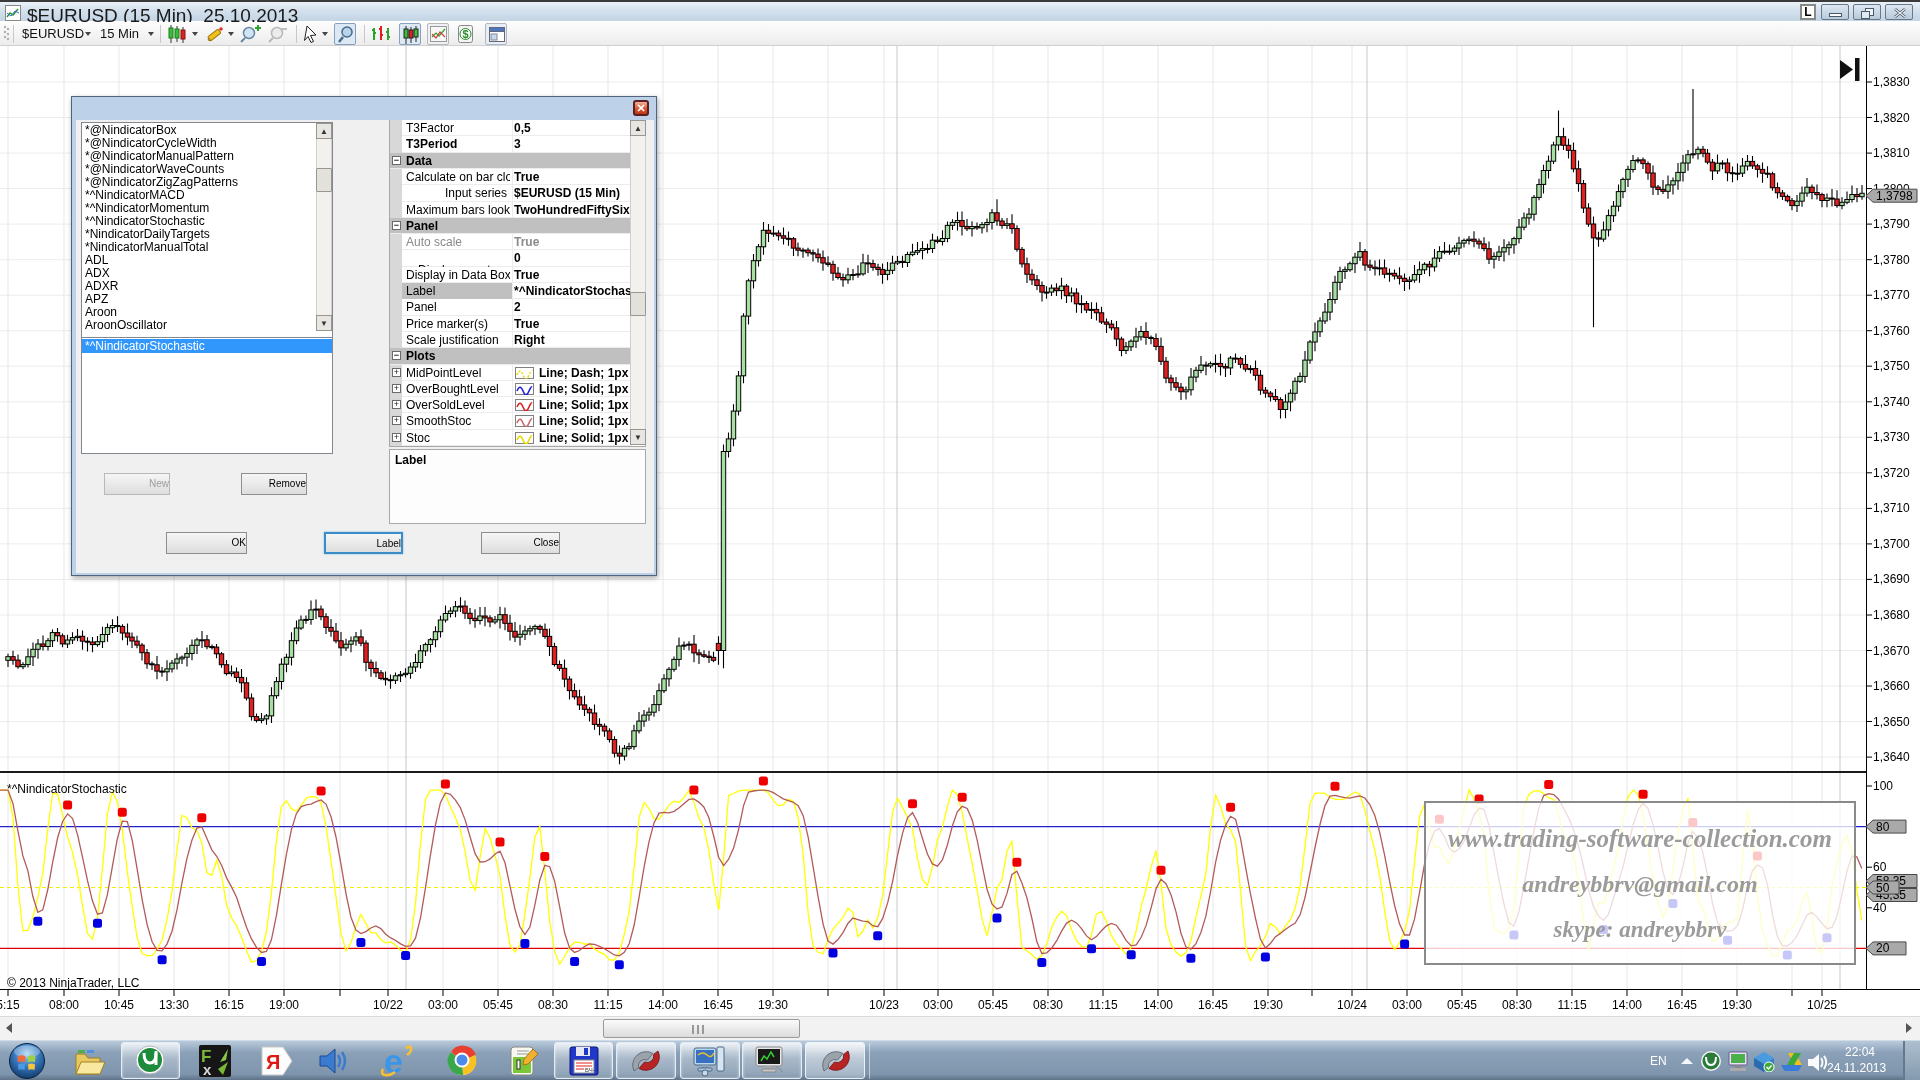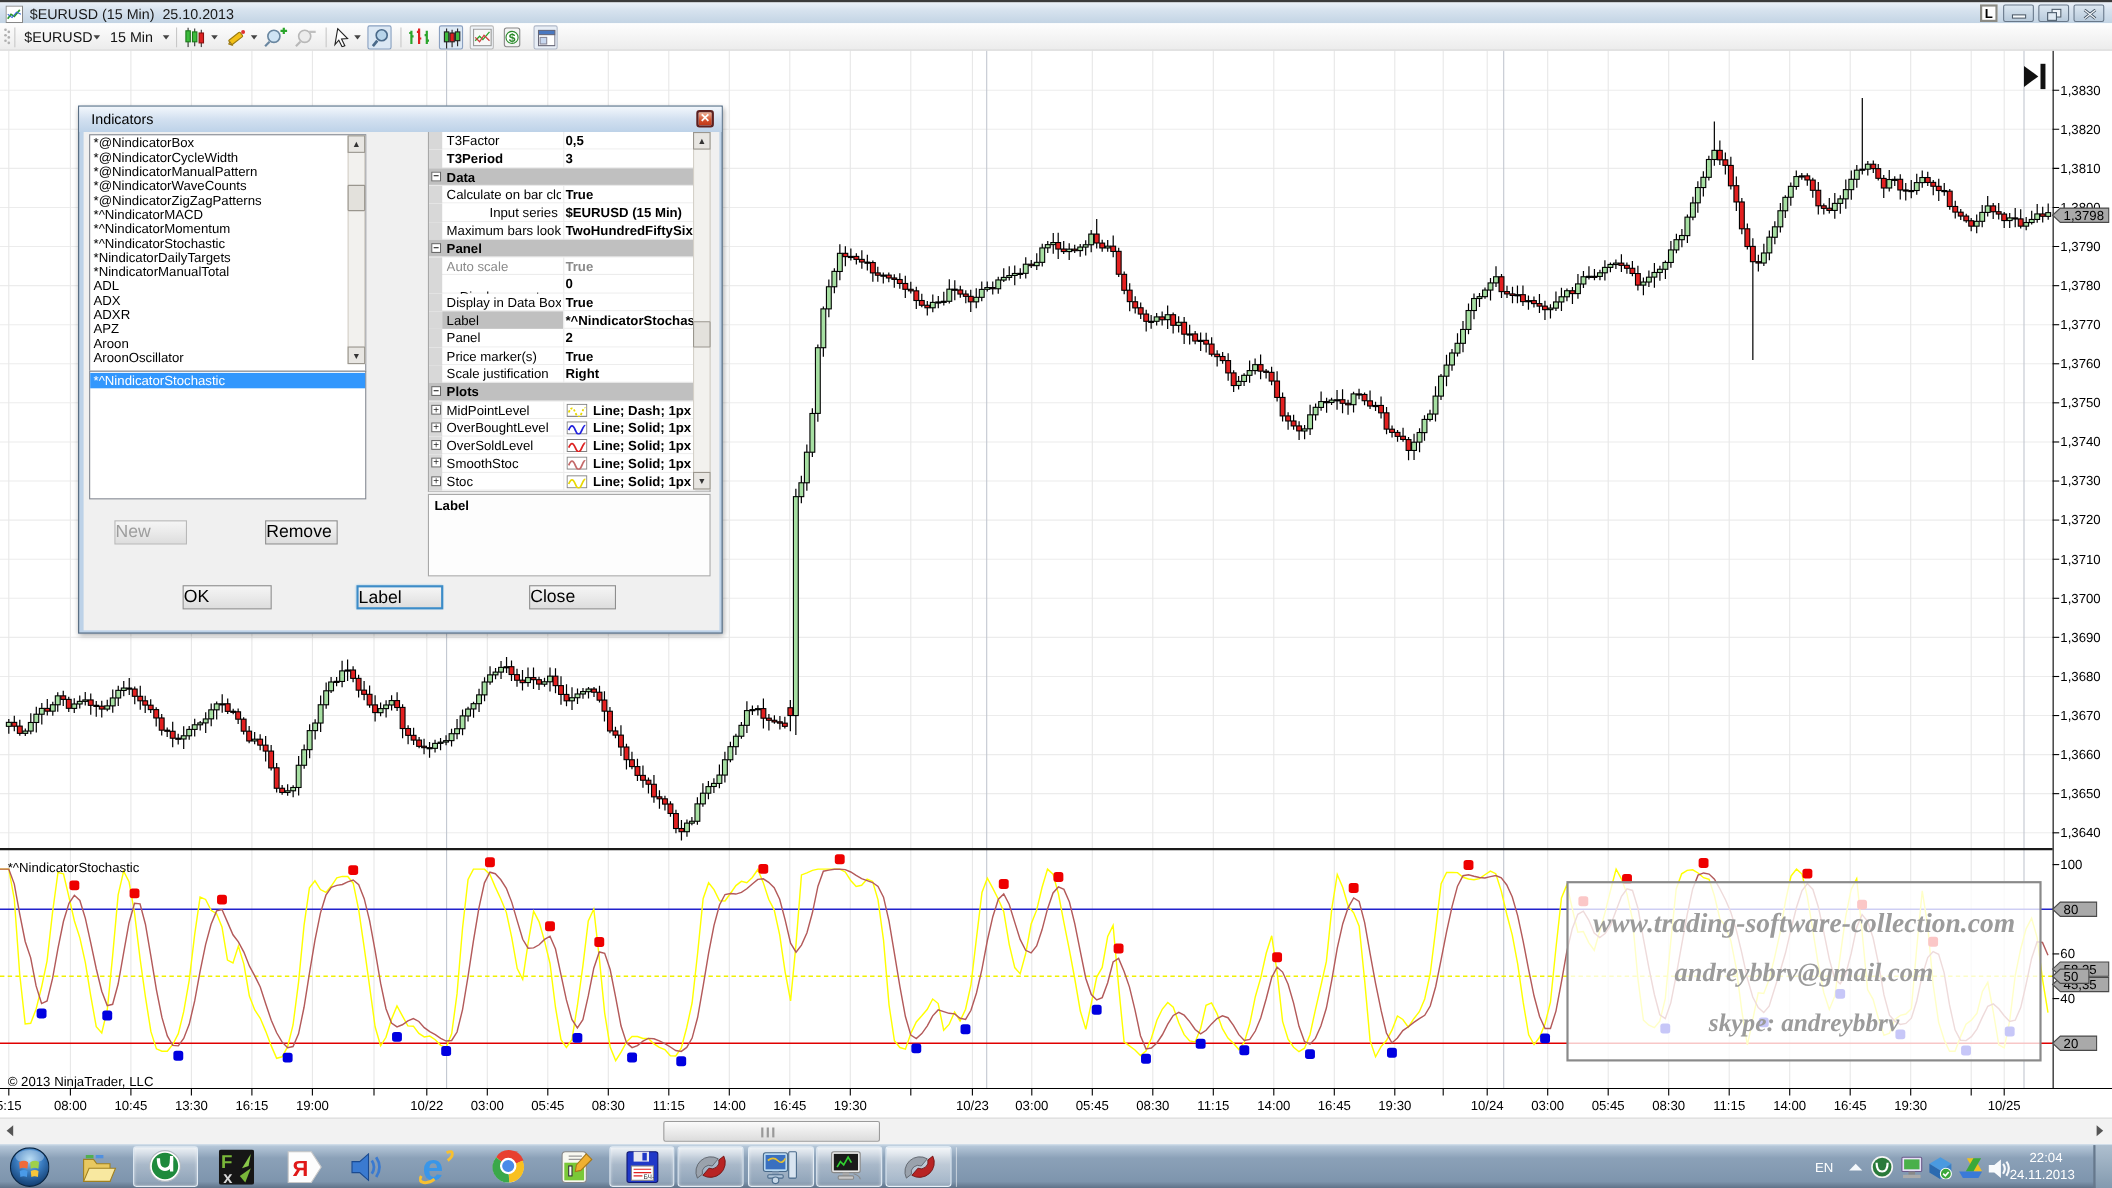--- a/index.html
+++ b/index.html
@@ -2,43 +2,43 @@
 <html><head><meta charset="utf-8"><title>$EURUSD (15 Min) 25.10.2013</title>
 <style>
 *{margin:0;padding:0;box-sizing:border-box;}
 html,body{width:1920px;height:1080px;overflow:hidden;background:#fff;
  font-family:"Liberation Sans",sans-serif;}
 #page{position:absolute;left:0;top:0;width:1920px;height:1080px;}
 .abs{position:absolute;}
 
 #titlebar{left:0;top:0;width:1920px;height:21px;
  background:linear-gradient(#ebf1f8,#d6e2ee 40%,#c3d4e4);border-top:2px solid #3b3b3b;}
-#titlebar .ttext{left:27px;top:3px;font-size:13px;color:#1a1a1a;}
+#titlebar .ttext{left:27px;top:3px;font-size:19px;color:#1a1a1a;}
 .winbtn{top:2px;height:16px;border:1px solid #68788a;border-radius:2px;
  background:linear-gradient(#dce7f1,#b8cadb);}
 
 #toolbar{left:0;top:22px;width:1920px;height:24px;
  background:linear-gradient(#fdfdfd,#ececec);border-bottom:1px solid #d0d0d0;}
 .tbtext{top:4px;font-size:13px;color:#111;}
 .tsep{top:3px;width:1px;height:18px;background:#c8c8c8;}
 .tarrow{width:0;height:0;border-left:3.5px solid transparent;
  border-right:3.5px solid transparent;border-top:4px solid #444;top:10px;}
 
 #dlg{left:71px;top:96px;width:586px;height:480px;background:#bdd2e8;
  border:1px solid #50657a;box-shadow:1px 2px 5px rgba(0,0,0,0.35);}
 #dlgtitle{left:0px;top:0px;width:584px;height:23px;
  background:linear-gradient(#f2f7fc,#d2e0f0 50%,#bdd2e8);}
 #dlgtitle span{position:absolute;left:11px;top:4px;font-size:13px;color:#000;}
 #dlgclose{left:561px;top:3px;width:16px;height:16px;border:2px solid #5c2020;border-radius:3px;
  background:linear-gradient(#f0b49a,#d4502c 60%,#c03818);color:#fff;font-size:11px;font-weight:bold;
  text-align:center;line-height:12px;}
 #dlgbody{left:4px;top:23px;width:578px;height:453px;background:#f0f0f0;}
 .lbox{background:#fff;border:1px solid #828790;font-size:12px;color:#000;}
-.btn{border:1px solid #8e8e8e;border-radius:0;font-size:16px;color:#000;
- background:linear-gradient(#f5f5f5,#ebebeb 45%,#dddddd);text-align:left;}
+.btn{border:1px solid #8e8e8e;border-radius:0;font-size:10px;color:#000;
+ background:linear-gradient(#f5f5f5,#ebebeb 45%,#dddddd);text-align:right;}
 .cell{position:absolute;overflow:hidden;white-space:nowrap;font-size:12px;}
 .pgrow{position:absolute;left:0;width:242px;border-bottom:1px solid #ececec;background:#fff;}
 .pgcat{background:#c0c0c0;font-weight:bold;}
 .pbox{position:absolute;width:9px;height:9px;border:1px solid #6a6a6a;background:#fff;
  font-size:9px;line-height:7px;text-align:center;color:#222;}
 
 .sbtrack{background:#f2f1ee;border:1px solid #d4d0c8;}
 .sbthumb{background:#e3e1dc;border:1px solid #9a968e;border-radius:1px;}
 .sbarrow{background:#e8e6e2;border:1px solid #9a968e;color:#333;text-align:center;}
 
@@ -946,23 +946,20 @@
       </svg>
       <svg class="abs" style="left:1806px;top:10px" width="24" height="22">
         <path d="M2 8v7h5l6 5V3L7 8z" fill="#f8fafc"></path>
         <path d="M15 7q3 4 0 9M18 5q4.5 5.5 0 13" stroke="#f8fafc" stroke-width="2" fill="none"></path>
       </svg>
       <div class="abs ttxt" style="left:1845px;top:4px;">22:04</div>
       <div class="abs ttxt" style="left:1827px;top:20px;">24.11.2013</div>
       <div class="abs" style="left:1903px;top:0px;width:17px;height:40px;border-left:2px solid #66788c;background:linear-gradient(#aebfcf,#8299ae);"></div>
     </div>
 <div id="dlg" class="abs">
-      <div id="dlgtitle" class="abs">
-        <span>Indicators</span>
-      </div>
       <div id="dlgclose" class="abs">✕</div>
       <div id="dlgbody" class="abs">
         <div class="abs lbox" style="left:5px;top:2px;width:252px;height:216px;">
           <div class="abs" style="left:3px;top:1px;line-height:13px;">*@NindicatorBox<br>*@NindicatorCycleWidth<br>*@NindicatorManualPattern<br>*@NindicatorWaveCounts<br>*@NindicatorZigZagPatterns<br>*^NindicatorMACD<br>*^NindicatorMomentum<br>*^NindicatorStochastic<br>*NindicatorDailyTargets<br>*NindicatorManualTotal<br>ADL<br>ADX<br>ADXR<br>APZ<br>Aroon<br>AroonOscillator</div>
           <div class="abs sbtrack" style="left:234px;top:0px;width:16px;height:208px;"></div>
           <div class="abs sbarrow" style="left:234px;top:0px;width:16px;height:16px;font-size:8px;line-height:15px;">▲</div>
           <div class="abs sbarrow" style="left:234px;top:192px;width:16px;height:16px;font-size:8px;line-height:15px;">▼</div>
           <div class="abs sbthumb" style="left:234px;top:45px;width:16px;height:24px;"></div>
         </div>
         <div class="abs lbox" style="left:5px;top:217px;width:252px;height:117px;">

